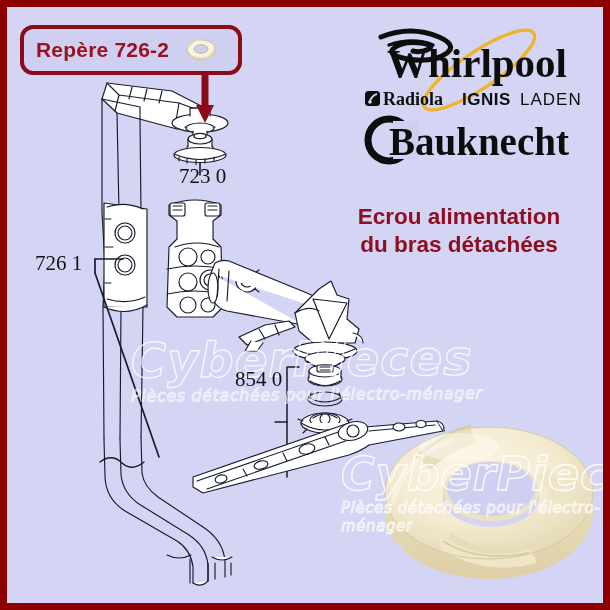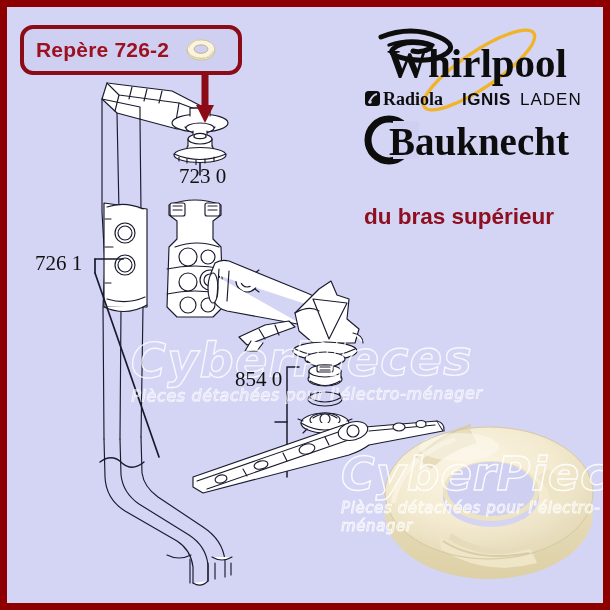--- a/index.html
+++ b/index.html
@@ -303,21 +303,22 @@
       <text x="161" y="90" font-family="Liberation Sans, sans-serif" font-size="17" letter-spacing="1" fill="#0d0d0d">LADEN</text>
 
       <g>
         <circle cx="30" cy="125" r="21" fill="none" stroke="#0d0d0d" stroke-width="7"></circle>
         <path d="M34,106 L60,106 L60,144 L34,144 Z" fill="#cfcff1"></path>
       </g>
       <text x="30" y="140" font-family="Liberation Serif, serif" font-size="39" font-weight="bold" fill="#0d0d0d">Bauknecht</text>
     </svg>
 
     <div id="title">
-      <div>du bras supérieur</div>
+      <div>Ecrou alimentation</div>
+      <div>du bras détachées</div>
     </div>
 
     <div class="callout" id="lab7230">723 0</div>
     <div class="callout" id="lab7261">726 1</div>
     <div class="callout" id="lab7220">854 0</div>
 
     <div class="wm" id="wm1">
       <div class="wm-main">CyberPieces</div>
       <div class="wm-sub">Pièces détachées pour l'électro-ménager</div>
     </div>

